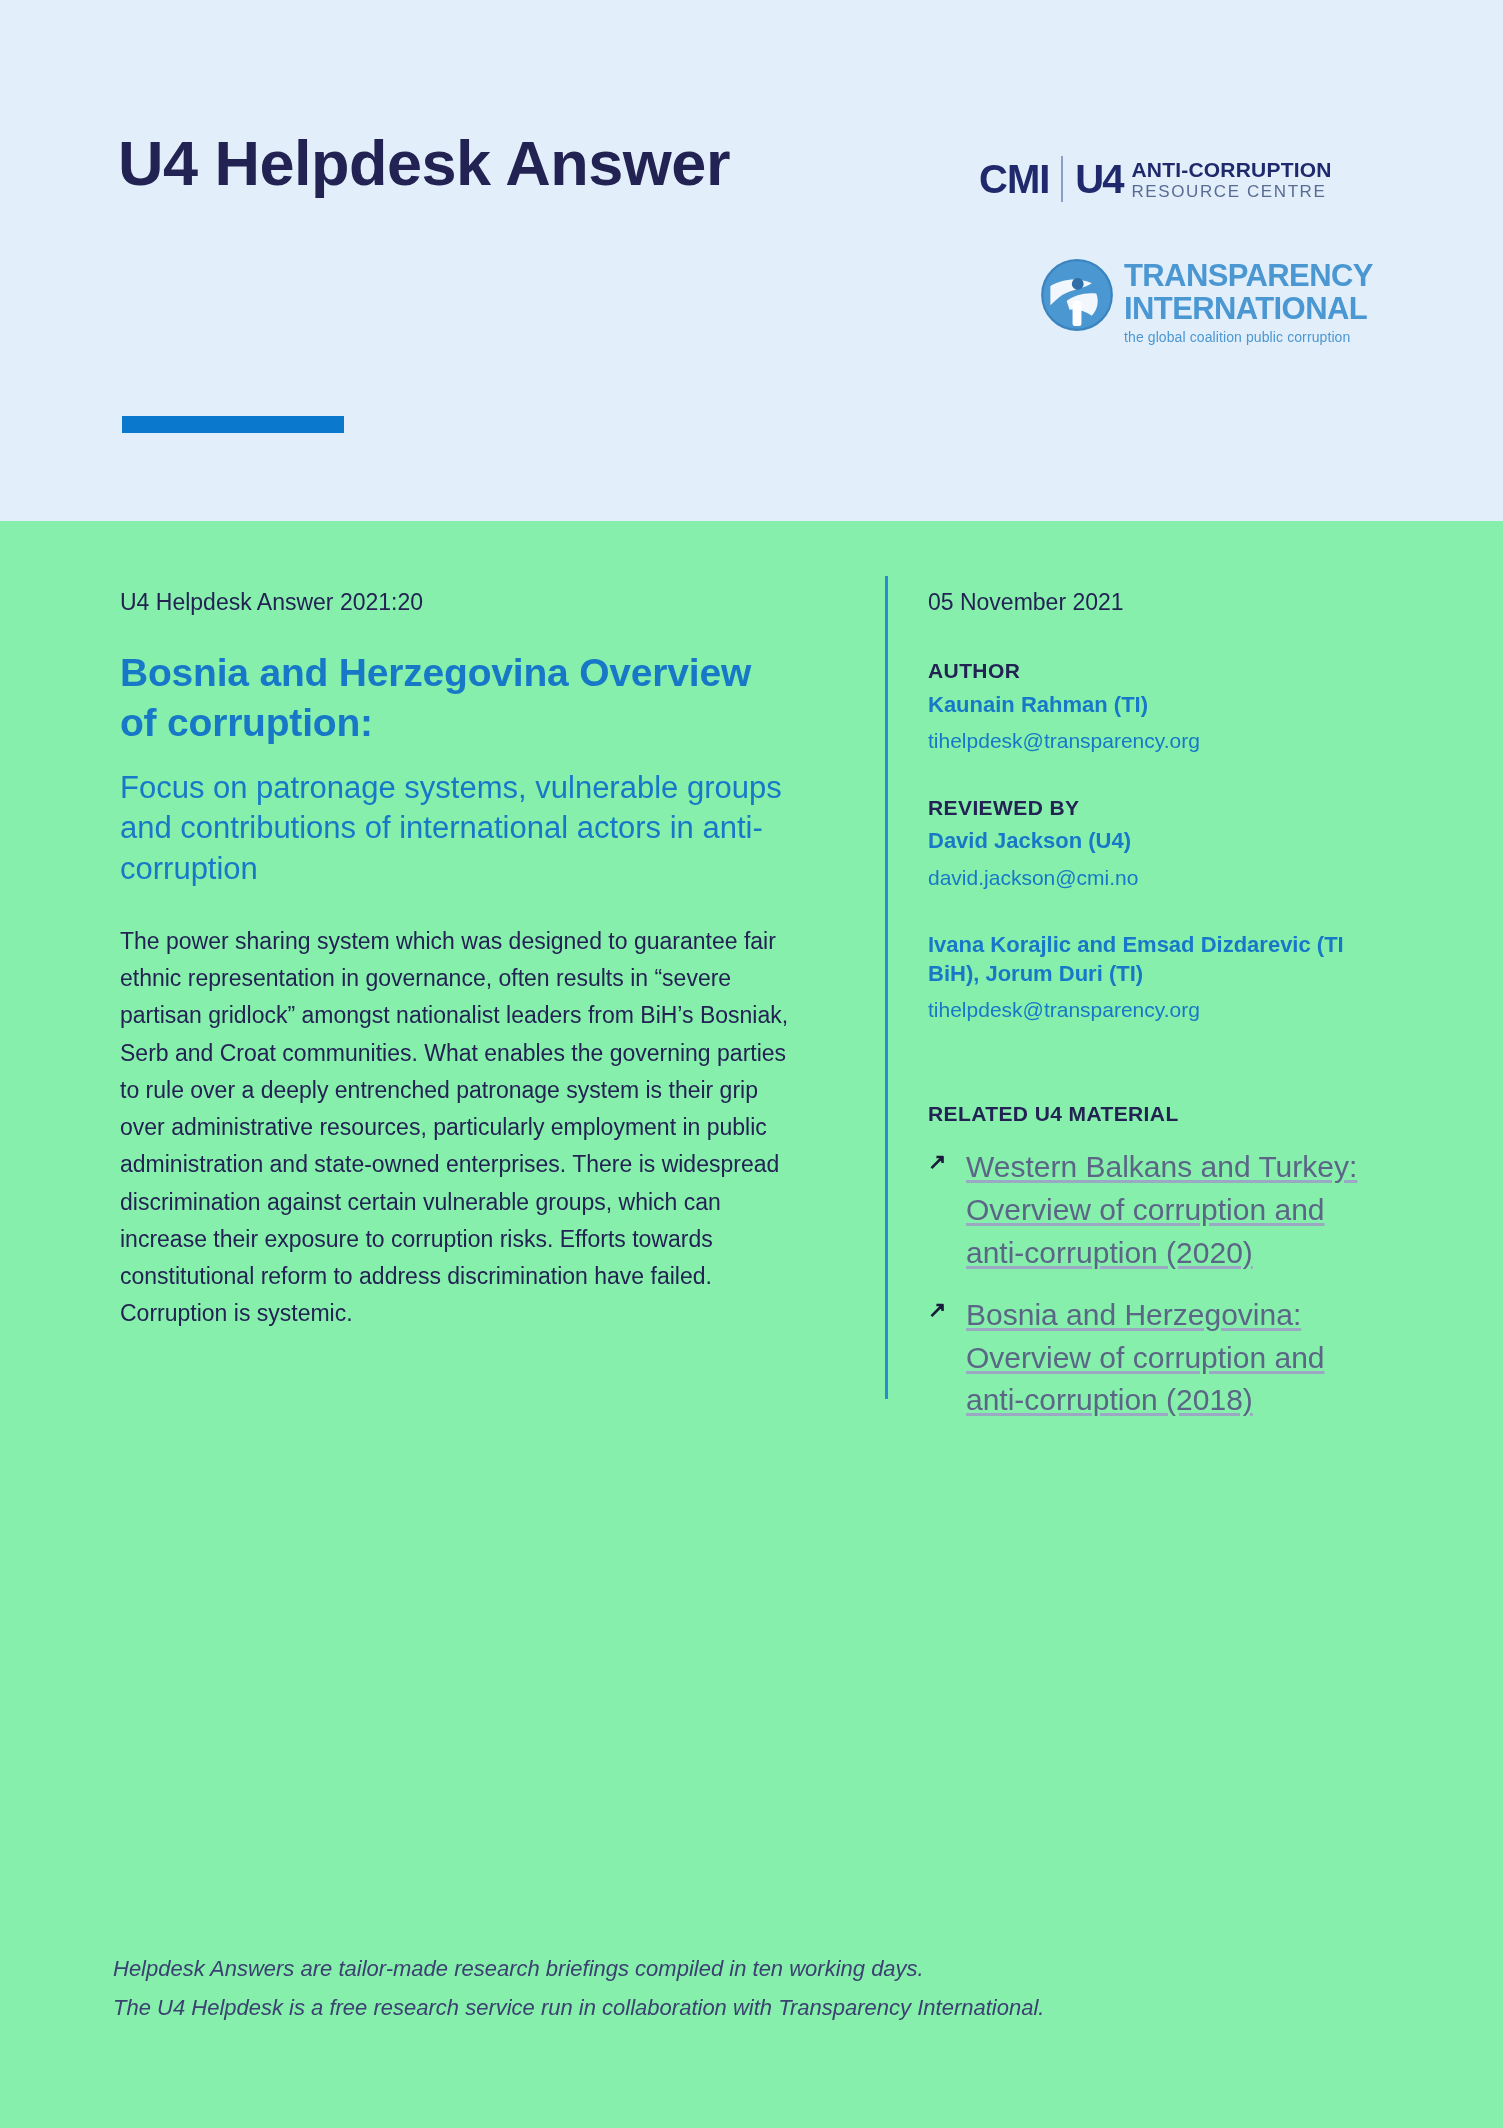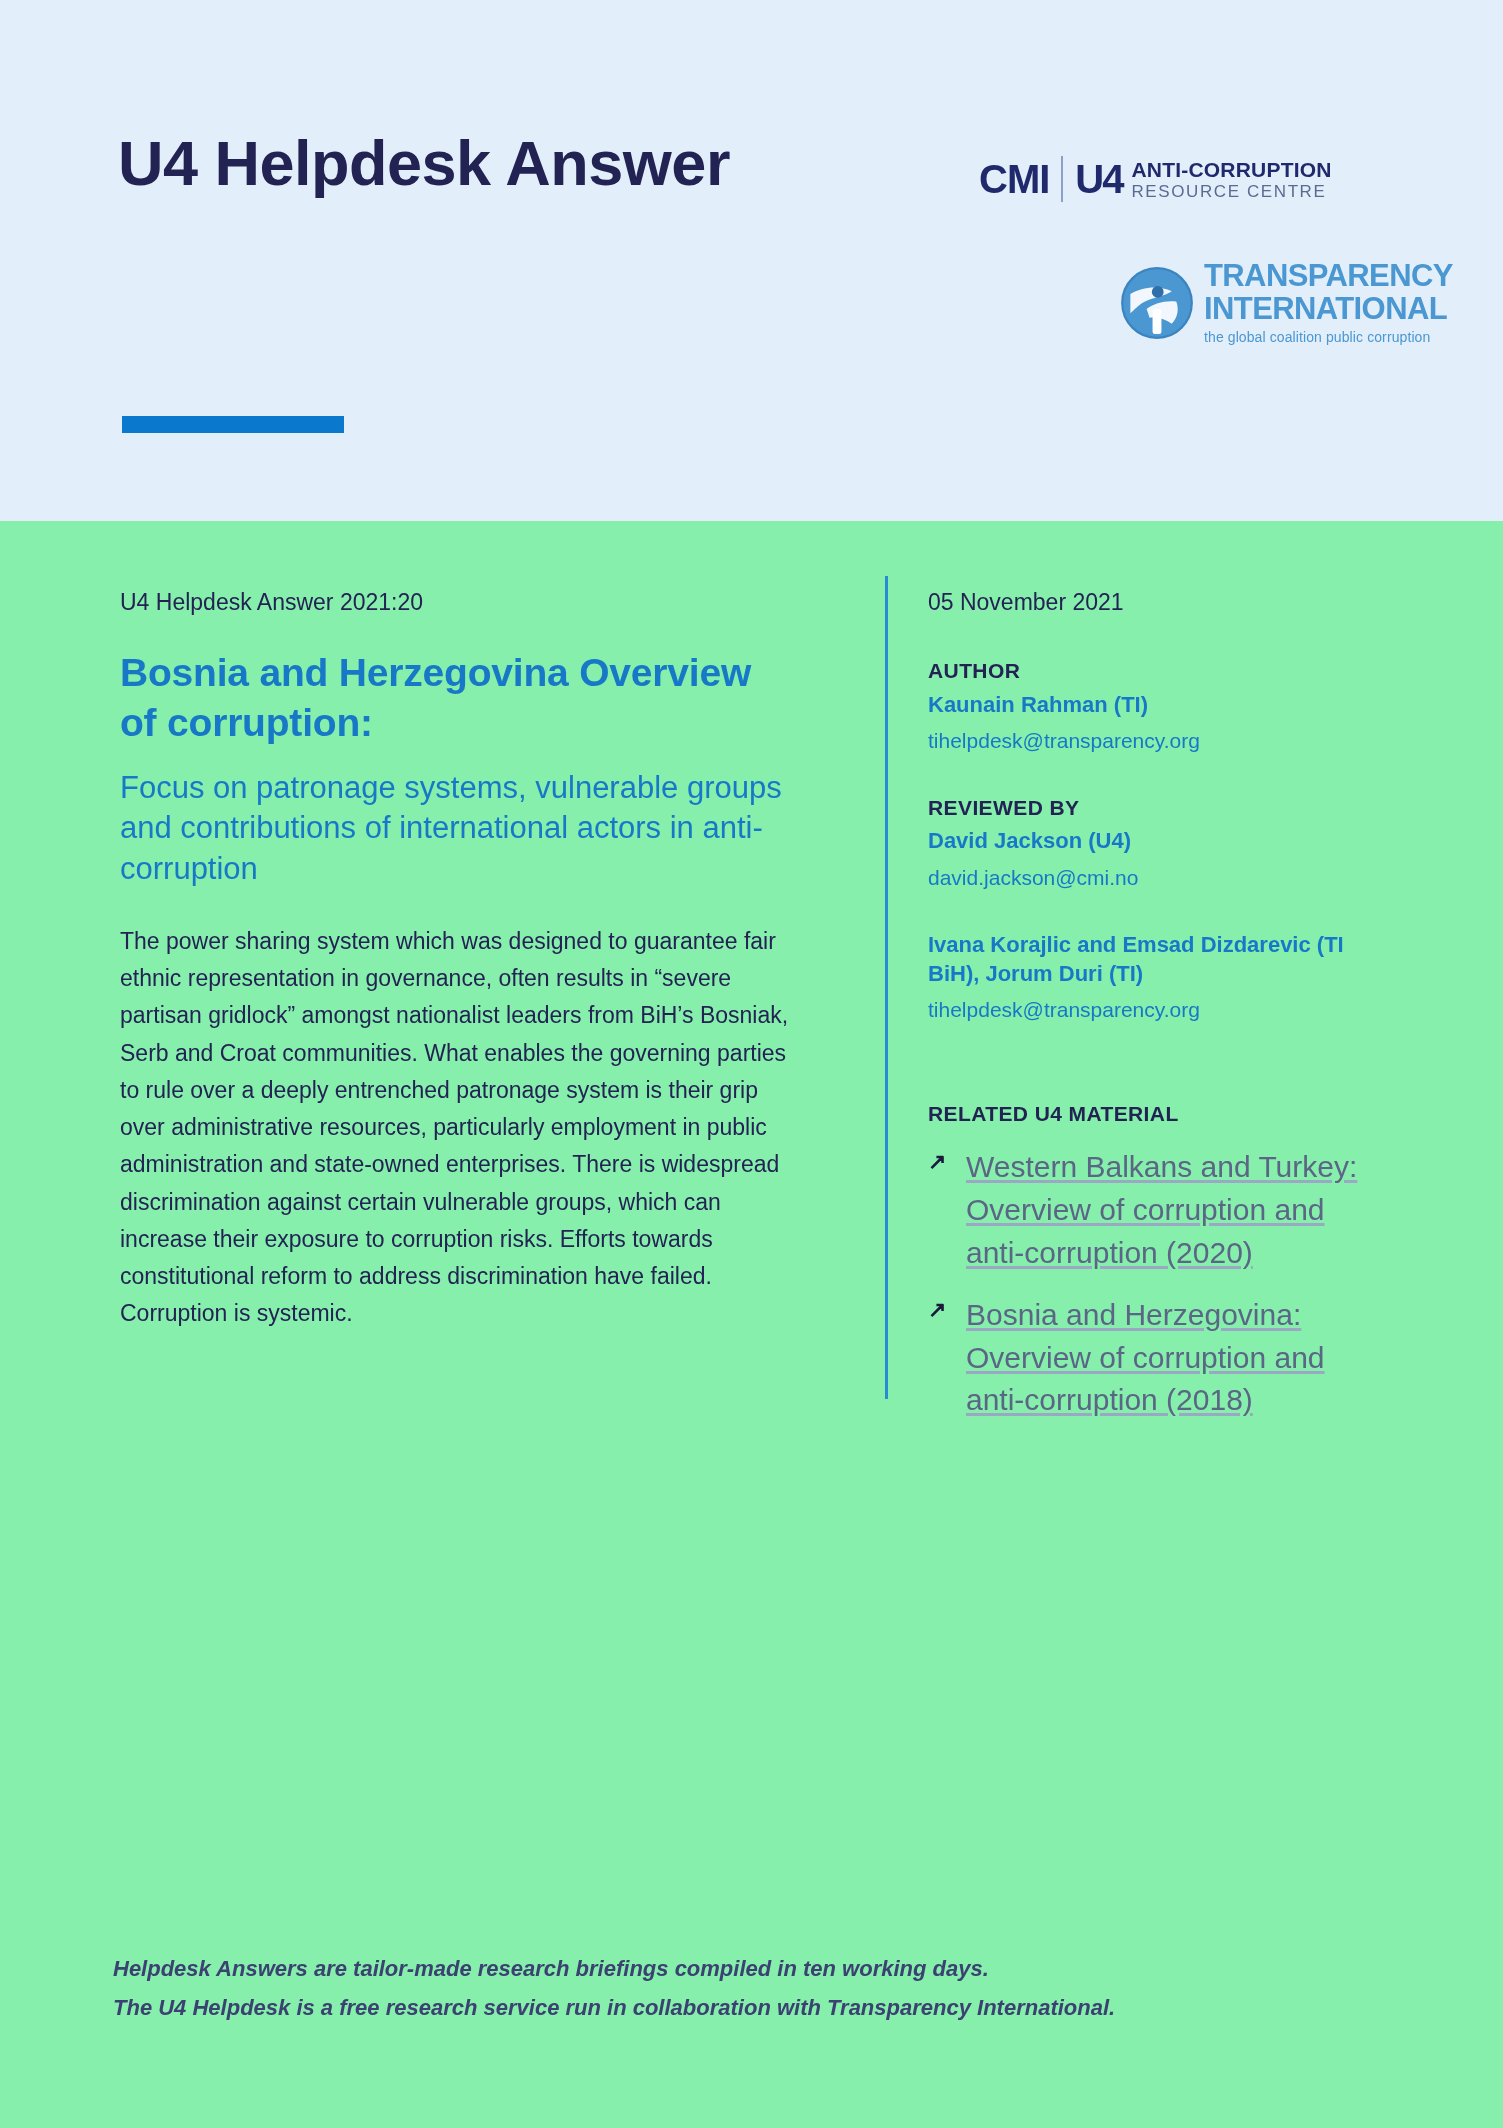--- a/index.html
+++ b/index.html
@@ -95,24 +95,24 @@
   .u4-text .l2 {
     font-size: 17px;
     color: #5a6b92;
     letter-spacing: 1.6px;
     margin-top: 3px;
   }
 
   
   .ti-logo {
     position: absolute;
-    left: 1120px;
+    left: 1040px;
     top: 258px;
     display: flex;
-    align-items: flex-end;
+    align-items: flex-start;
   }
   .ti-globe { width: 74px; height: 74px; flex: 0 0 74px; }
   .ti-words {
     margin-left: 10px;
     line-height: 1;
     padding-top: 2px;
   }
   .ti-words .t1, .ti-words .t2 {
     font-size: 31px;
     font-weight: bold;
@@ -253,21 +253,20 @@
   
   .footer {
     position: absolute;
     left: 113px;
     top: 1950px;
     width: 1200px;
     font-style: italic;
     font-size: 22px;
     color: #3b4170;
     line-height: 1.75;
-    font-weight: bold;
   }
   .footer div { display: block; }
 </style>
 </head>
 <body>
 
 <div class="page">
 
   <div class="header-band">
     <div class="header-title">U4 Helpdesk Answer</div>

